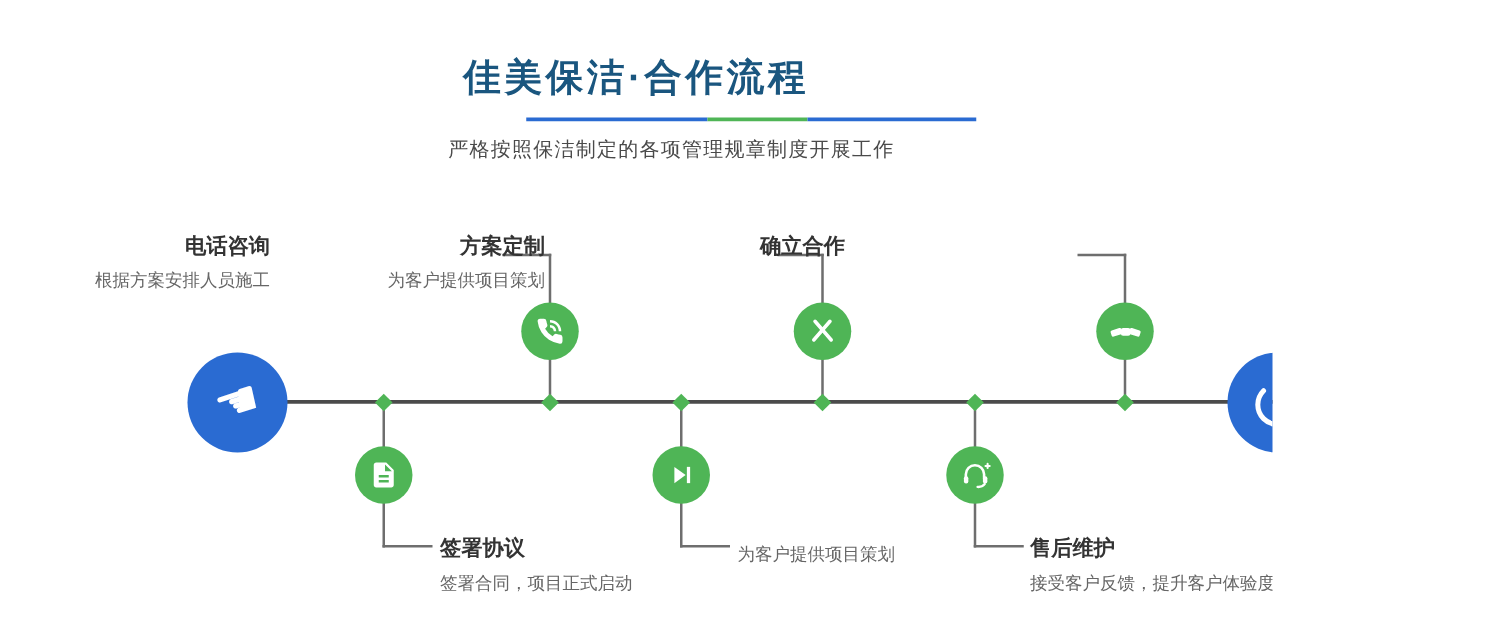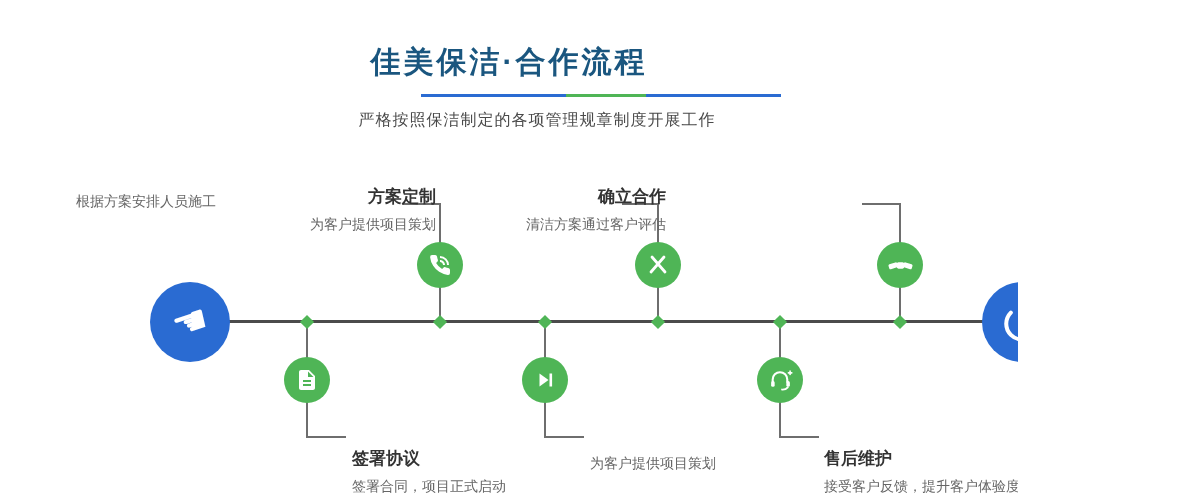--- a/index.html
+++ b/index.html
@@ -36,21 +36,21 @@
   .stepnode{
     position:absolute;width:46px;height:46px;border-radius:50%;background:var(--green);
     z-index:4;display:flex;align-items:center;justify-content:center;color:#fff;
   }
   .hand-glyph{
     font-family:"DejaVu Sans",sans-serif;font-size:40px;line-height:1;
     transform:rotate(-18deg);color:#fff;
   }
   .step{position:absolute;white-space:nowrap;z-index:2;}
   .step-top{top:185px;text-align:right;}
-  .step-bottom{top:427px;text-align:left;margin-top:20px;}
+  .step-bottom{top:427px;text-align:left;}
   .step-label{font-size:17px;font-weight:bold;color:#333;}
   .step-desc{font-size:14px;color:#666;margin-top:8px;}
 </style>
 </head>
 <body>
 
 <div class="canvas">
 
   <div class="page-title">佳美保洁·合作流程</div>
   <div class="title-underline">
@@ -136,29 +136,29 @@
     <svg width="25" height="25" viewBox="0 0 24 24" fill="none" stroke="#fff" stroke-width="2" stroke-linecap="round">
       <path d="M4.5 13.5v-2.5a7 7 0 0 1 14 0v2.5"></path>
       <rect x="3" y="12.5" width="3.4" height="5.6" rx="1.6" fill="#fff" stroke="none"></rect>
       <rect x="17.6" y="12.5" width="3.4" height="5.6" rx="1.6" fill="#fff" stroke="none"></rect>
       <path d="M19 18.5a6.5 6.5 0 0 1-5.5 2.2" stroke-width="1.8"></path>
       <path d="M19.6 4.6h3.2M21.2 3v3.2" stroke-width="1.6"></path>
     </svg>
   </div>
 
   <div class="step step-top" style="right:802px;">
+    <div class="step-label">电话咨询</div>
     <div class="step-desc">根据方案安排人员施工</div>
   </div>
   <div class="step step-top" style="right:582px;">
     <div class="step-label">方案定制</div>
     <div class="step-desc">为客户提供项目策划</div>
   </div>
-  <div class="step step-top" style="right:352px;">
+  <div class="step step-top" style="right:342px;">
     <div class="step-label">确立合作</div>
-    <div class="step-desc">清洁方案通过客户评估</div>
   </div>
 
   <div class="step step-bottom" style="left:352px;">
     <div class="step-label">签署协议</div>
     <div class="step-desc">签署合同，项目正式启动</div>
   </div>
   <div class="step step-bottom" style="left:590px;">
     <div class="step-desc">为客户提供项目策划</div>
   </div>
   <div class="step step-bottom" style="left:824px;font-family:Liberation Mono, monospace;">

